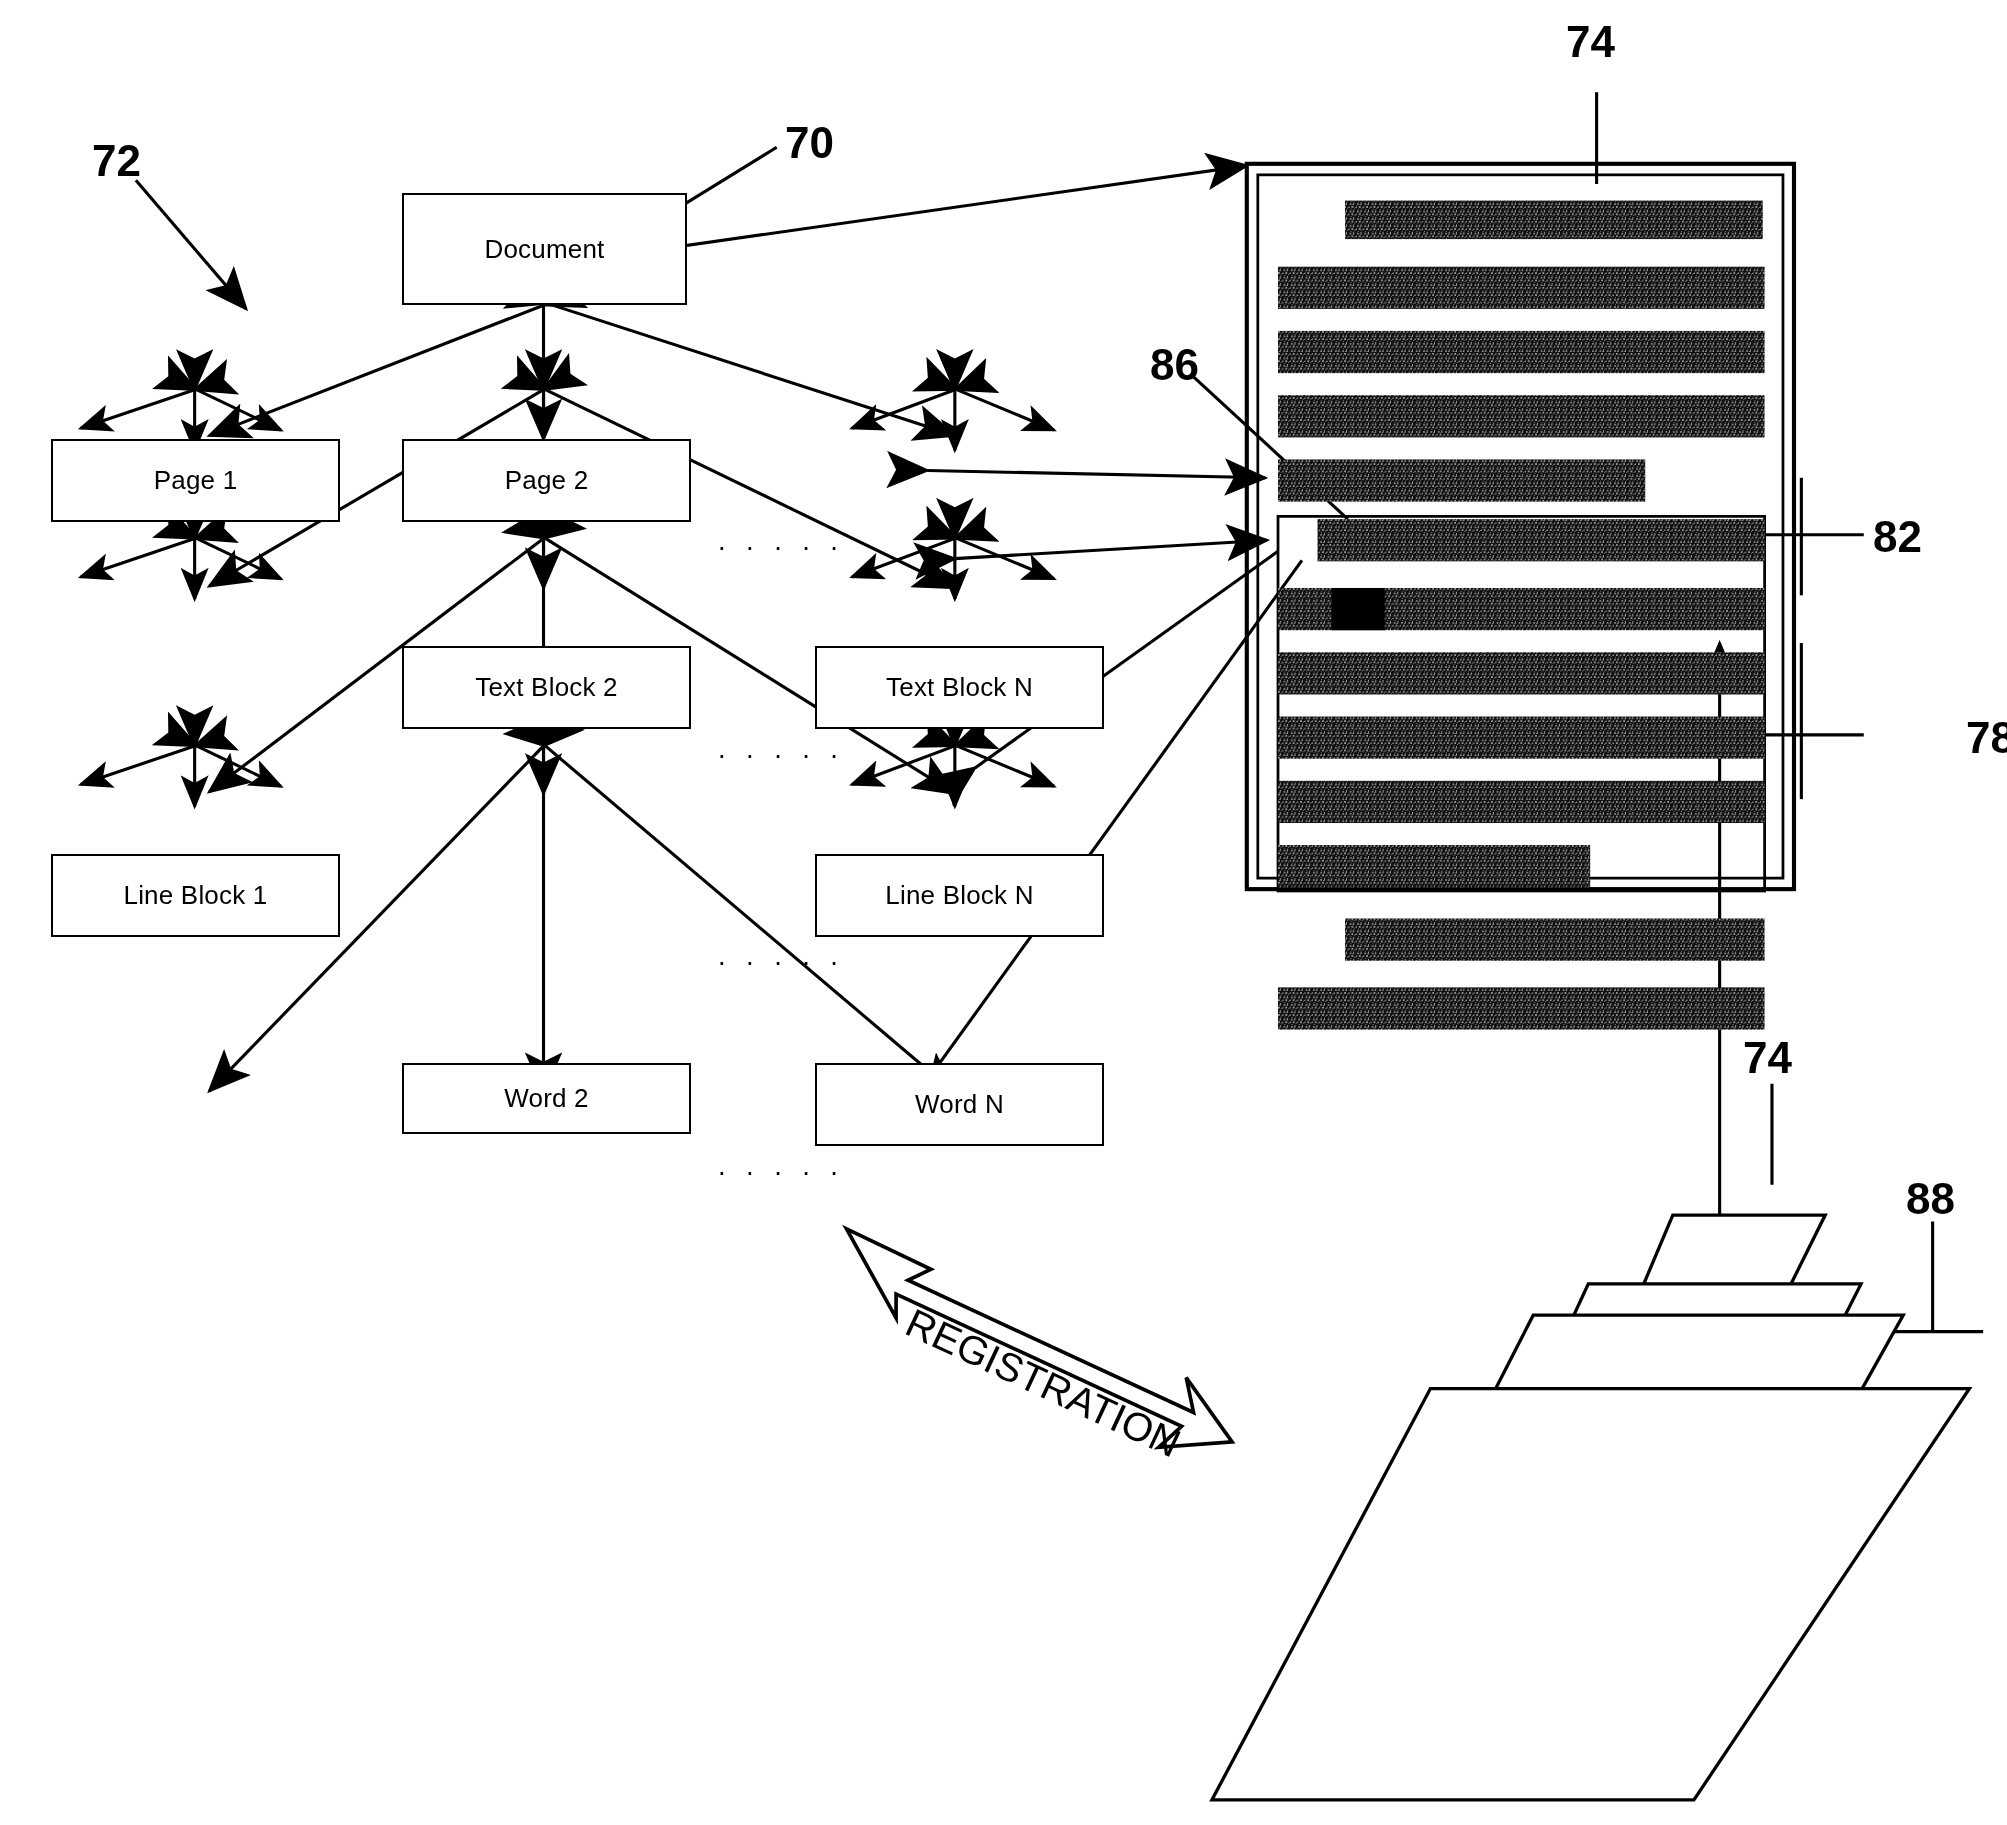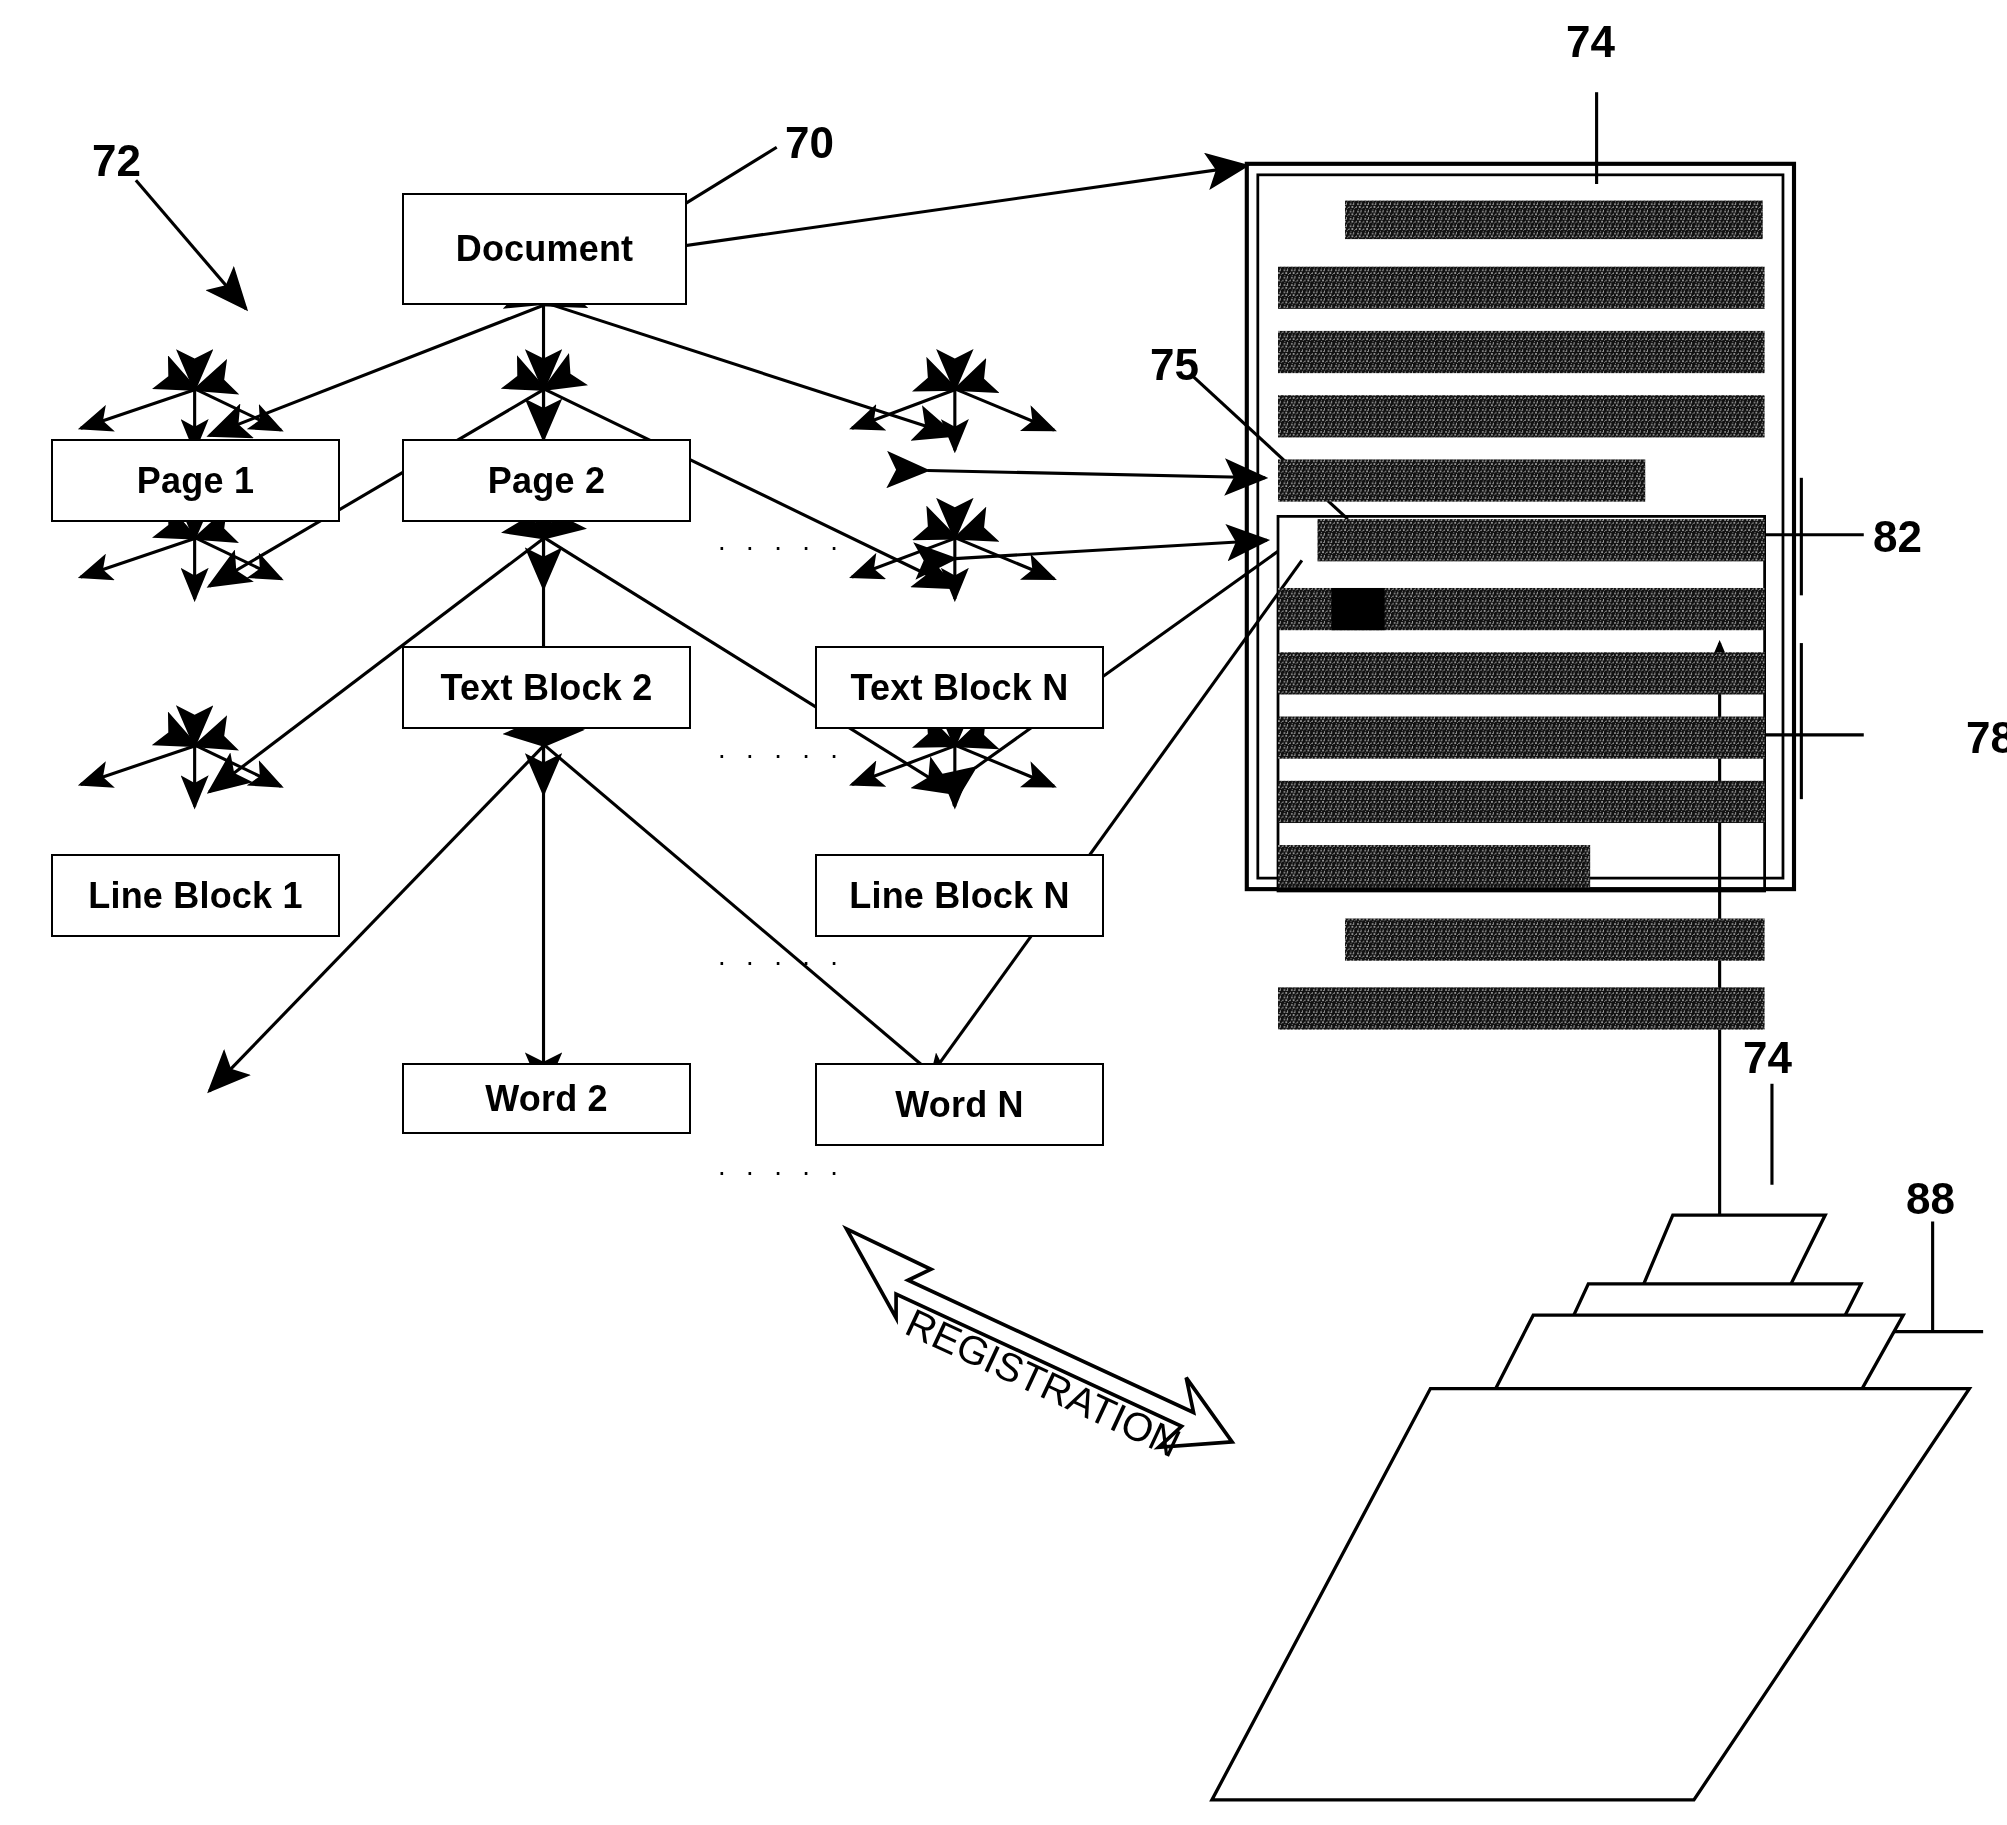--- a/index.html
+++ b/index.html
@@ -28,25 +28,24 @@
     position: absolute;
     border: 2.8px solid #000;
     background: #fff;
     box-sizing: border-box;
     display: flex;
     align-items: center;
     justify-content: center;
   }
   .node-label {
     font-family: "Liberation Sans", sans-serif;
-    font-size: 36px;
+    font-size: 26px;
     color: #000;
     white-space: nowrap;
     letter-spacing: 0.2px;
-    font-weight: bold;
   }
   .ref-num {
     position: absolute;
     font-family: "Liberation Sans", sans-serif;
     font-size: 44px;
     font-weight: bold;
     color: #000;
     white-space: nowrap;
   }
   .reg-text {
@@ -193,21 +192,21 @@
       <rect x="1465" y="1000" width="457" height="46" fill="url(#noise)"></rect>
       <rect x="1392" y="1075" width="530" height="46" fill="url(#noise)"></rect>
 
       <rect x="1450" y="640" width="58" height="46" fill="#000"></rect>
     </g>
   </svg>
 
   <div class="ref-num" style="left:1566px; top:16.5px;">74</div>
   <div class="ref-num" style="left:92px;  top:136px;">72</div>
   <div class="ref-num" style="left:785px;  top:118px;">70</div>
-  <div class="ref-num" style="left:1150px; top:340px;">75</div>
+  <div class="ref-num" style="left:1150px; top:340px;">86</div>
   <div class="ref-num" style="left:1873px; top:512px;">82</div>
   <div class="ref-num" style="left:1934px; top:713px;margin-left:32px;">78</div>
   <div class="ref-num" style="left:1743px; top:1033px;">74</div>
   <div class="ref-num" style="left:1906px; top:1174px;">88</div>
 
   <div class="reg-text" style="left:918px; top:1300px; transform: rotate(25deg);">REGISTRATION</div>
 
   <div class="node-box" style="left:402px; top:193px; width:285px; height:112px;">
     <span class="node-label">Document</span>
   </div>

